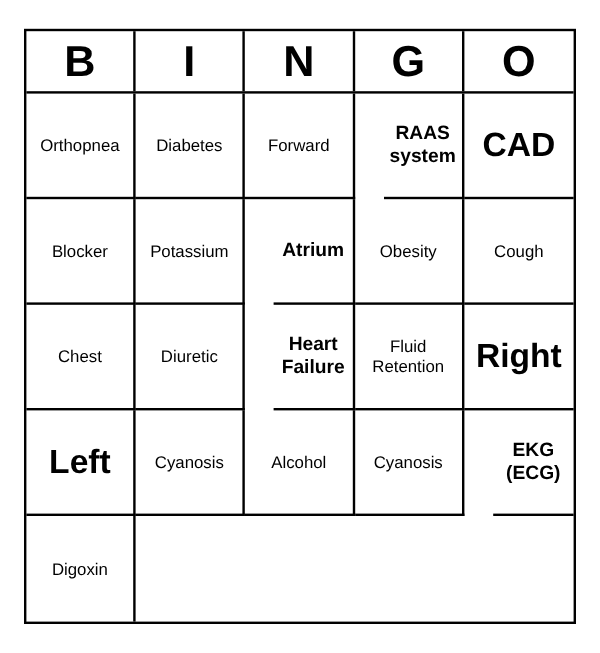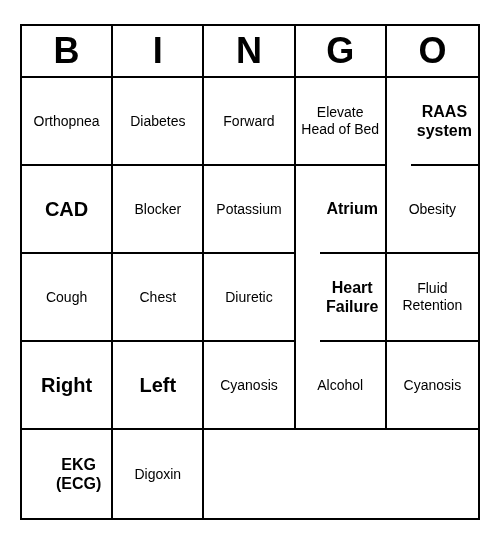--- a/index.html
+++ b/index.html
@@ -68,40 +68,39 @@
       border-bottom: none;
     }
 
     .bingo-cell.large-text {
       font-size: 16px;
       font-weight: bold;
       margin-left: 24px;
     }
 
     .bingo-cell.xl-text {
-      font-size: 20px;
+      font-size: 28px;
       font-weight: bold;
     }
   </style>
 </head>
 <body>
 
 <div class="bingo-card">
   <div class="bingo-header">
   <div class="bingo-header-cell">B</div>
       <div class="bingo-header-cell">I</div>
       <div class="bingo-header-cell">N</div>
       <div class="bingo-header-cell">G</div>
       <div class="bingo-header-cell">O</div>
     </div>
   <div class="bingo-grid">
       <div class="bingo-cell">Orthopnea</div>
       <div class="bingo-cell">Diabetes</div>
       <div class="bingo-cell">Forward</div>
-      <div class="bingo-cell">Elevate Head of Bed</div>
       <div class="bingo-cell large-text">RAAS system</div>
       <div class="bingo-cell xl-text">CAD</div>
       <div class="bingo-cell">Blocker</div>
       <div class="bingo-cell">Potassium</div>
       <div class="bingo-cell large-text">Atrium</div>
       <div class="bingo-cell">Obesity</div>
       <div class="bingo-cell">Cough</div>
       <div class="bingo-cell">Chest</div>
       <div class="bingo-cell">Diuretic</div>
       <div class="bingo-cell large-text">Heart Failure</div>

